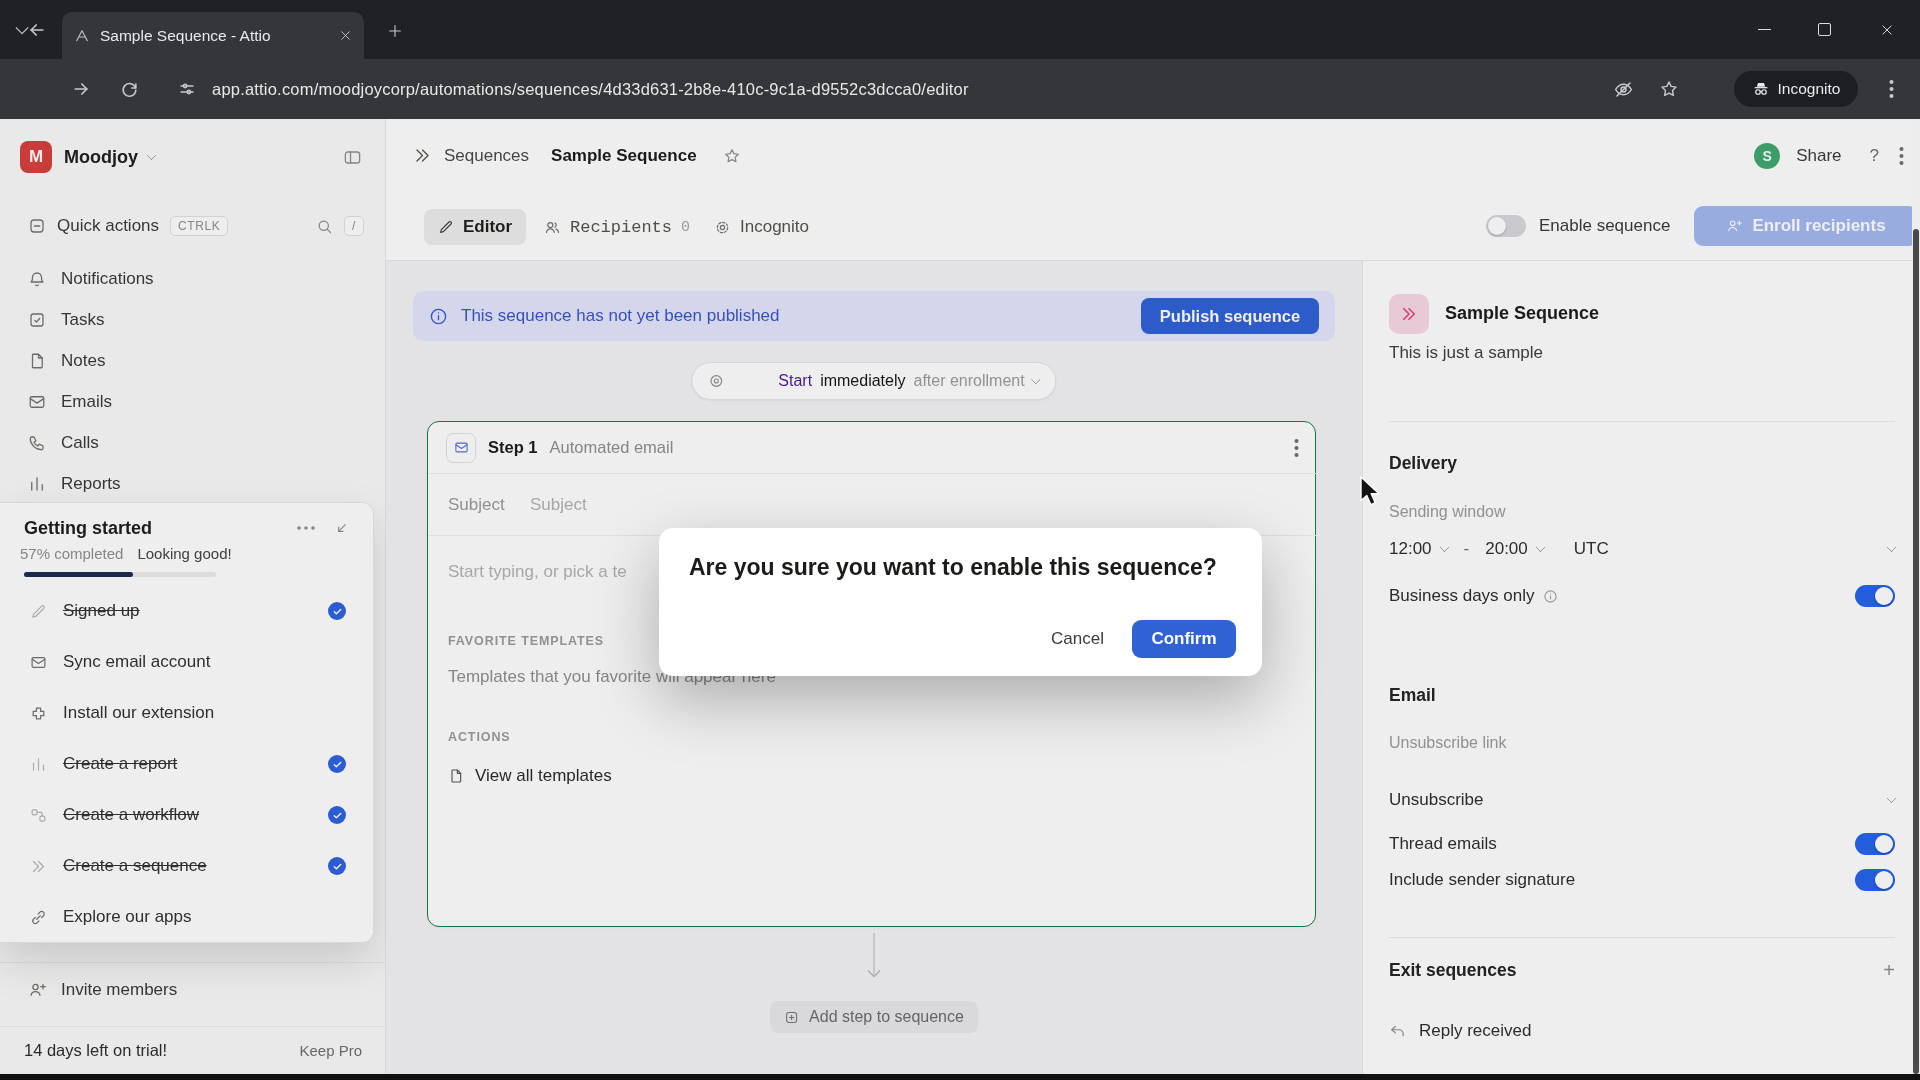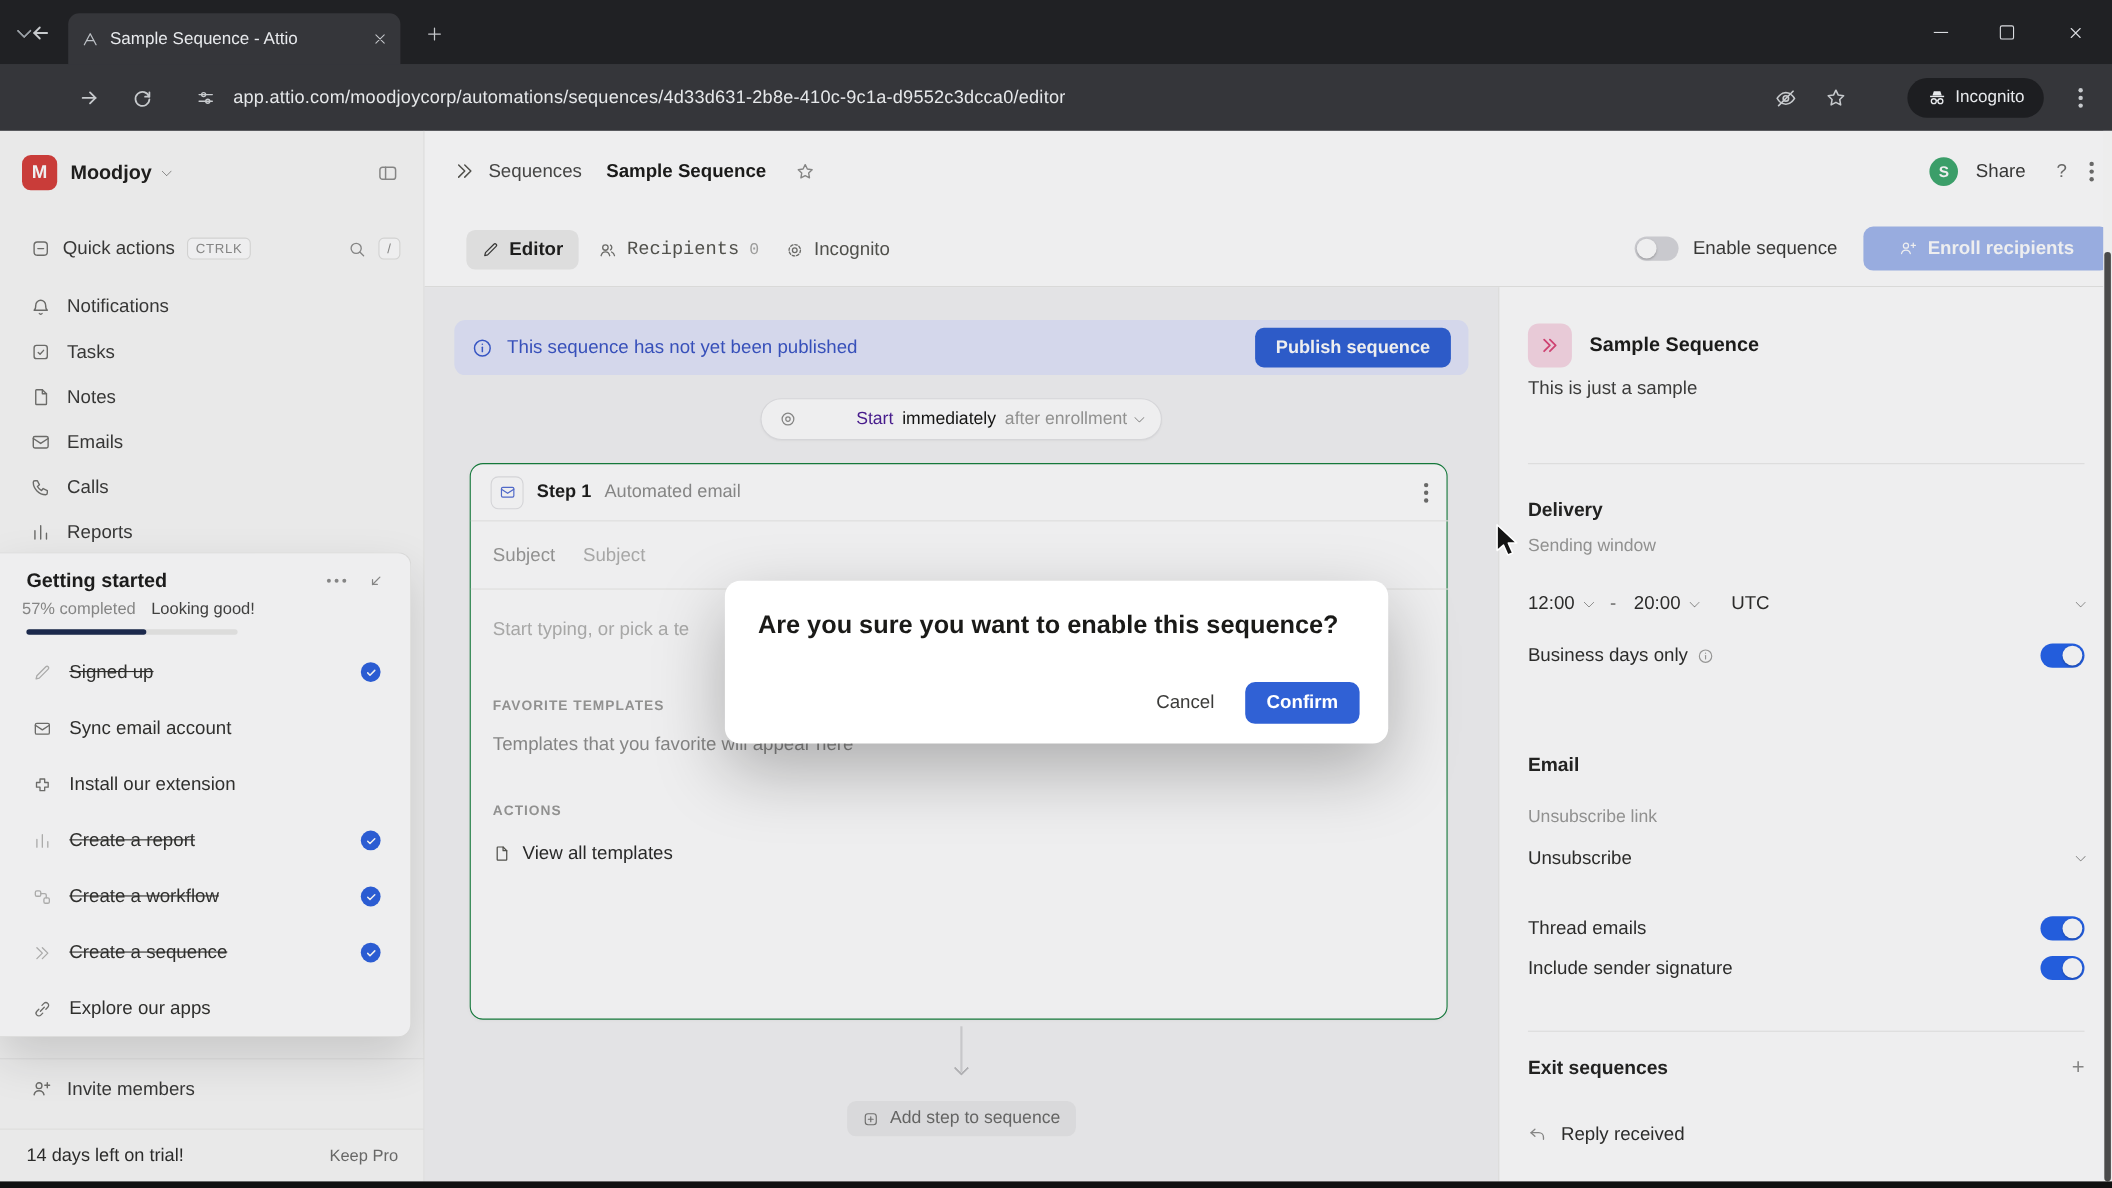--- a/index.html
+++ b/index.html
@@ -448,21 +448,21 @@
     <svg class="st" width="18" height="18" viewBox="0 0 24 24" style="color:#dd4879;stroke-width:2.2;">
         <path d="M5 5l7 7-7 7"></path>
         <path d="M12 5l7 7-7 7"></path>
       </svg>
   </div>
   <div class="r" style="left:82px;top:42px;font-size:18px;font-weight:700;color:#1c1c1a;">Sample Sequence</div>
   <div class="r" style="left:26px;top:82px;font-size:17px;color:#3f3f3d;">This is just a sample</div>
 
   <div class="r hair" style="left:26px;top:160px;width:506px;height:1px;"></div>
   <div class="r" style="left:26px;top:192px;font-size:17.5px;font-weight:700;color:#242422;">Delivery</div>
-  <div class="r" style="left:26px;top:227px;font-size:16px;color:#9b9b99;">Sending window</div>
+  <div class="r" style="left:26px;top:242px;font-size:16px;color:#9b9b99;">Sending window</div>
 
   <div class="r f" style="left:26px;top:272px;width:506px;height:32px;">
     <span class="if" style="gap:9px;">
       <span style="font-size:17px;color:#2f2f2d;">12:00</span>
       <span class="chev s"></span>
     </span>
     <span style="margin:0 16px;font-size:17px;color:#6f6f6d;">-</span>
     <span class="if" style="gap:9px;">
       <span style="font-size:17px;color:#2f2f2d;">20:00</span>
       <span class="chev s"></span>
@@ -481,21 +481,21 @@
         <circle cx="12" cy="7.6" r="0.9" fill="currentColor" stroke="none"></circle>
       </svg>
     <div style="flex:1;"></div>
     <span class="toggle on">
         <span class="knob"></span>
       </span>
   </div>
 
   <div class="r" style="left:26px;top:424px;font-size:17.5px;font-weight:700;color:#242422;">Email</div>
   <div class="r" style="left:26px;top:473px;font-size:16px;color:#9b9b99;">Unsubscribe link</div>
-  <div class="r f" style="left:26px;top:506px;width:506px;height:26px;justify-content:space-between;text-align:right;">
+  <div class="r f" style="left:26px;top:526px;width:506px;height:26px;justify-content:space-between;text-align:right;">
     <span style="font-size:17px;color:#2f2f2d;">Unsubscribe</span>
     <span class="chev s"></span>
   </div>
 
   <div class="r f" style="left:26px;top:570px;width:506px;height:26px;">
     <span style="font-size:17px;color:#2f2f2d;">Thread emails</span>
     <div style="flex:1;"></div>
     <span class="toggle on">
         <span class="knob"></span>
       </span>

